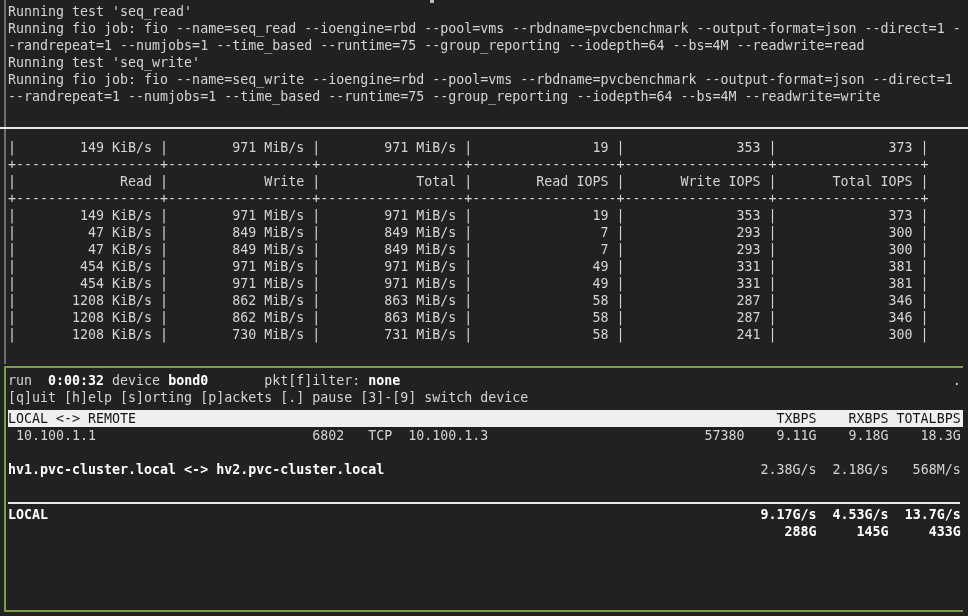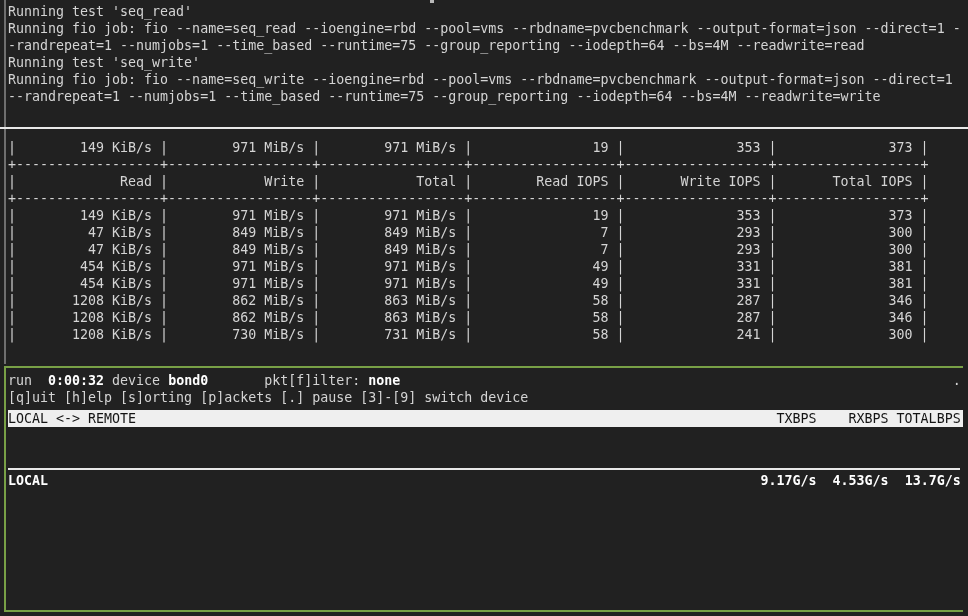--- a/index.html
+++ b/index.html
@@ -51,19 +51,22 @@
 |        454 KiB/s |        971 MiB/s |        971 MiB/s |               49 |              331 |              381 |
 |        454 KiB/s |        971 MiB/s |        971 MiB/s |               49 |              331 |              381 |
 |       1208 KiB/s |        862 MiB/s |        863 MiB/s |               58 |              287 |              346 |
 |       1208 KiB/s |        862 MiB/s |        863 MiB/s |               58 |              287 |              346 |
 |       1208 KiB/s |        730 MiB/s |        731 MiB/s |               58 |              241 |              300 |</pre>
   <div class="netmon">
     <div class="nm-lines">
         <div>run  <b>0:00:32</b> device <b>bond0</b>       pkt[f]ilter: <b>none</b>                                                                     .</div>
         <div>[q]uit [h]elp [s]orting [p]ackets [.] pause [3]-[9] switch device</div>
         <div class="invert gap-top">LOCAL &lt;-&gt; REMOTE                                                                                TXBPS    RXBPS TOTALBPS</div>
+        <div> 10.100.1.1                           6802   TCP  10.100.1.3                           57380    9.11G    9.18G    18.3G</div>
         <div>&nbsp;</div>
+        <div><b>hv1.pvc-cluster.local &lt;-&gt; hv2.pvc-cluster.local</b>                                               2.38G/s  2.18G/s   568M/s</div>
         <div>&nbsp;</div>
         <div class="nm-hr"></div>
         <div><b>LOCAL</b>                                                                                         <b>9.17G/s</b>  <b>4.53G/s</b>  <b>13.7G/s</b></div>
+        <div>                                                                                                 <b>288G</b>     <b>145G</b>     <b>433G</b></div>
       </div>
   </div>
 </div>
 
 </body></html>

